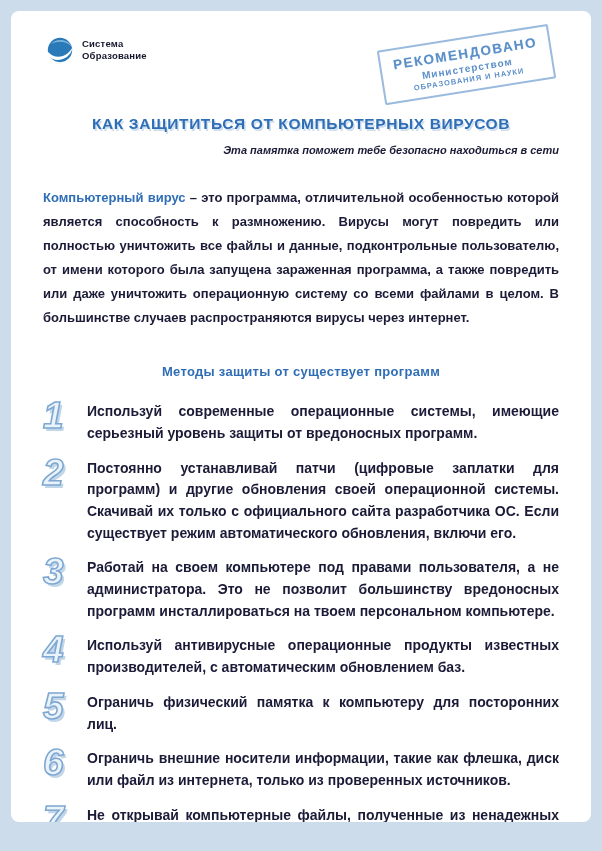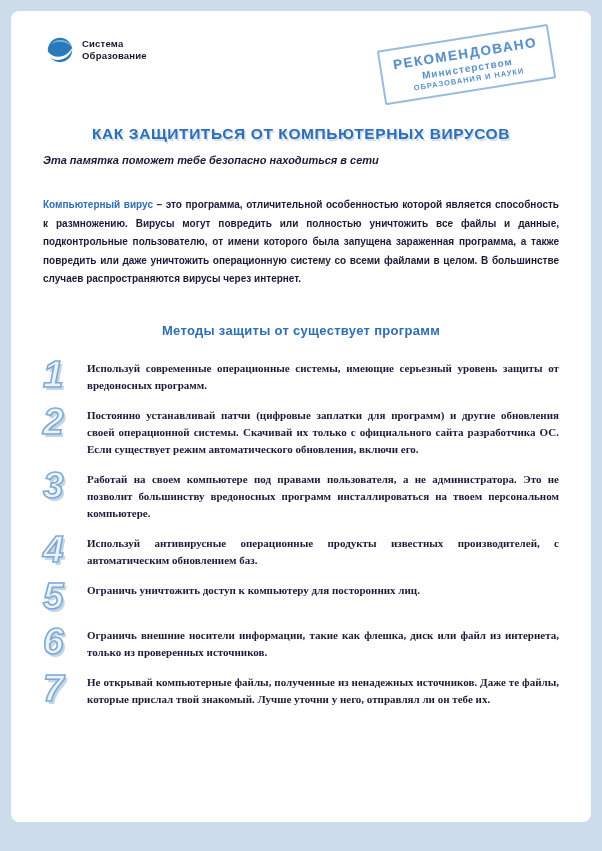--- a/index.html
+++ b/index.html
@@ -49,33 +49,33 @@
   .stamp-l2 { font-size: 10px; font-weight: bold; letter-spacing: 1px; margin-top: 2px; }
   .stamp-l3 { font-size: 7.5px; font-weight: bold; letter-spacing: 1px; text-transform: uppercase; margin-top: 1px; }
 
   h1.title {
     text-align: center;
     color: #2f6eb6;
     font-size: 15.5px;
     letter-spacing: 0.6px;
     font-weight: bold;
     text-shadow: 1.5px 1.5px 0 #cfdfef;
-    margin-top: 18px;
+    margin-top: 8px;
   }
   .subtitle {
-    text-align: left;
+    text-align: right;
     font-size: 11px;
     font-weight: bold;
     font-style: italic;
     color: #1b1b38;
     margin-top: 11px;
   }
   .intro {
     margin-top: 30px;
-    font-size: 10px;
+    font-size: 13px;
     font-weight: bold;
     color: #1b1b38;
     line-height: 1.85;
     text-align: justify;
   }
   .intro .lead { color: #2f6eb6; }
   h2.section-title {
     text-align: center;
     color: #2f6eb6;
     font-size: 13px;
@@ -92,26 +92,25 @@
     font-weight: bold;
     font-style: italic;
     line-height: 0.95;
     color: #eaf2fa;
     -webkit-text-stroke: 1.6px #7ea8d2;
     text-shadow: 2.5px 2.5px 0 #c2d6e9;
     margin-top: -3px;
   }
   .txt {
     flex: 1;
-    font-size: 11px;
+    font-size: 14px;
     font-weight: bold;
     color: #1b1b38;
     line-height: 1.55;
     text-align: justify;
-    font-family: Liberation Serif, serif;
   }
 </style>
 </head>
 <body>
 
 <div class="page">
   <div class="card">
 
     <div class="top-row">
       <div class="logo">
@@ -154,21 +153,21 @@
       <div class="item">
         <div class="num">3</div>
         <div class="txt">Работай на своем компьютере под правами пользователя, а не администратора. Это не позволит большинству вредоносных программ инсталлироваться на твоем персональном компьютере.</div>
       </div>
       <div class="item">
         <div class="num">4</div>
         <div class="txt">Используй антивирусные операционные продукты известных производителей, с автоматическим обновлением баз.</div>
       </div>
       <div class="item">
         <div class="num">5</div>
-        <div class="txt">Ограничь уничтожить доступ к компьютеру для посторонних лиц.</div>
+        <div class="txt">Ограничь физический памятка к компьютеру для посторонних лиц.</div>
       </div>
       <div class="item">
         <div class="num">6</div>
         <div class="txt">Ограничь внешние носители информации, такие как флешка, диск или файл из интернета, только из проверенных источников.</div>
       </div>
       <div class="item">
         <div class="num">7</div>
         <div class="txt">Не открывай компьютерные файлы, полученные из ненадежных источников. Даже те файлы, которые прислал твой знакомый. Лучше уточни у него, отправлял ли он тебе их.</div>
       </div>
     </div>

